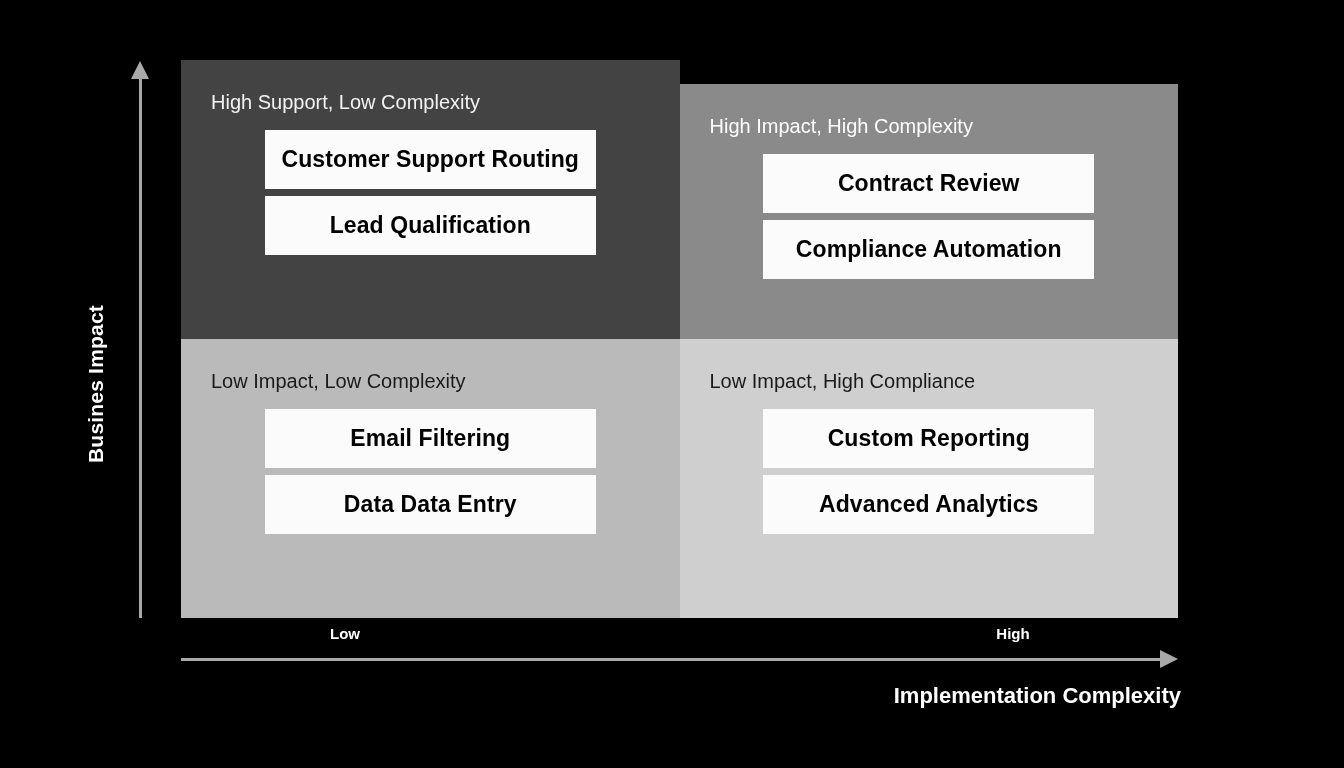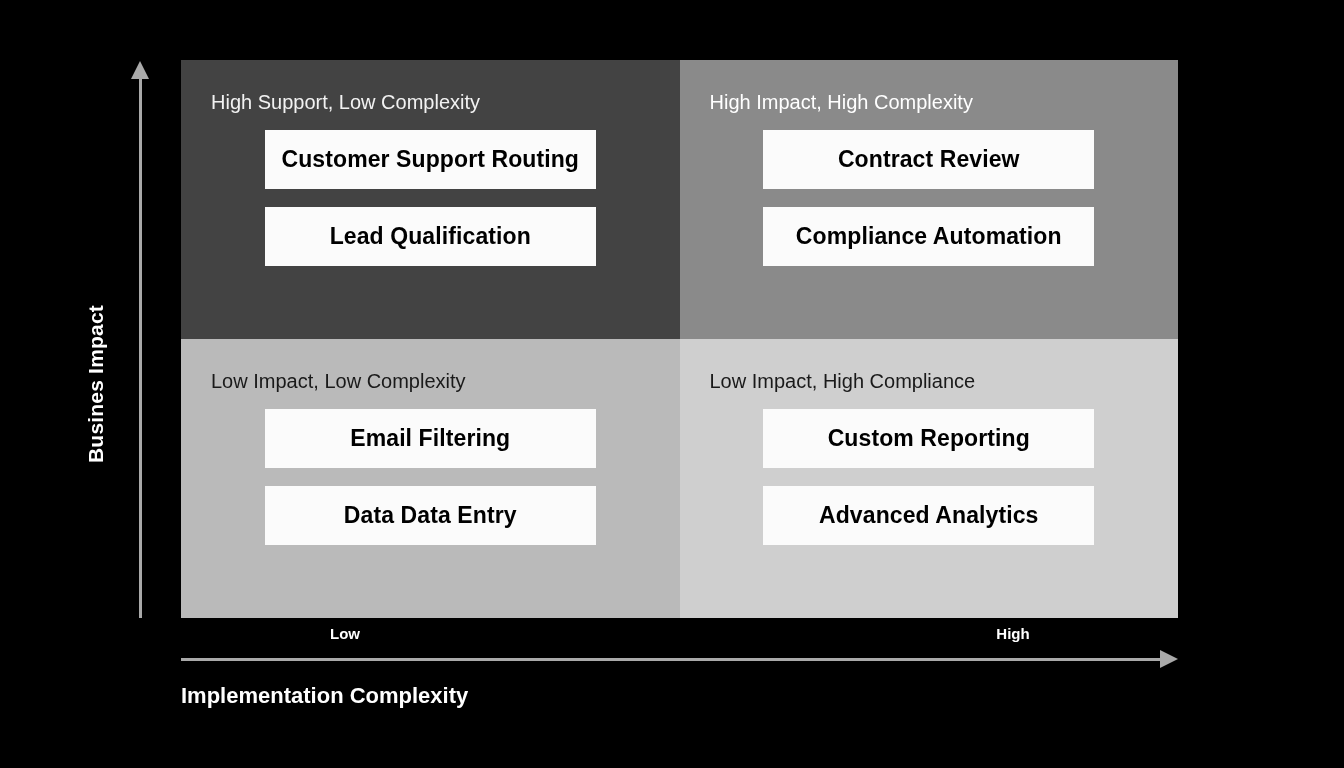--- a/index.html
+++ b/index.html
@@ -100,21 +100,21 @@
     transform: translateX(-50%);
   }
   .x-tick-low  { left: 345px; }
   .x-tick-high { left: 1013px; text-align: center; }
 
   .x-axis-label {
     position: absolute;
     left: 181px;
     top: 683px;
     width: 1000px;
-    text-align: left;
+    text-align: right;
     color: #ffffff;
     font-size: 22px;
     font-weight: bold;
     white-space: nowrap;
   }
 
   
   #matrix {
     position: absolute;
     left: 181px;
@@ -134,33 +134,33 @@
 
   .q-title {
     font-size: 20px;
     font-weight: normal;
     line-height: 1.2;
     white-space: nowrap;
     margin-bottom: 16px;
   }
 
   .q-hi-lo { background: #434343; }
-  .q-hi-hi { background: #8a8a8a; }
+  .q-hi-hi { background: #8a8a8a; margin-top: 24px; }
   .q-lo-lo { background: #bababa; }
   .q-lo-hi { background: #cfcfcf; }
 
   .q-hi-lo .q-title { color: #f2f2f2; }
   .q-hi-hi .q-title { color: #ffffff; }
   .q-lo-lo .q-title { color: #1a1a1a; }
   .q-lo-hi .q-title { color: #1a1a1a; }
 
   .card-stack {
     display: flex;
     flex-direction: column;
-    gap: 18px;
+    gap: 7px;
     align-items: center;
   }
 
   .card {
     width: 331px;
     height: 59px;
     background: #fbfbfb;
     color: #000000;
     display: flex;
     align-items: center;

